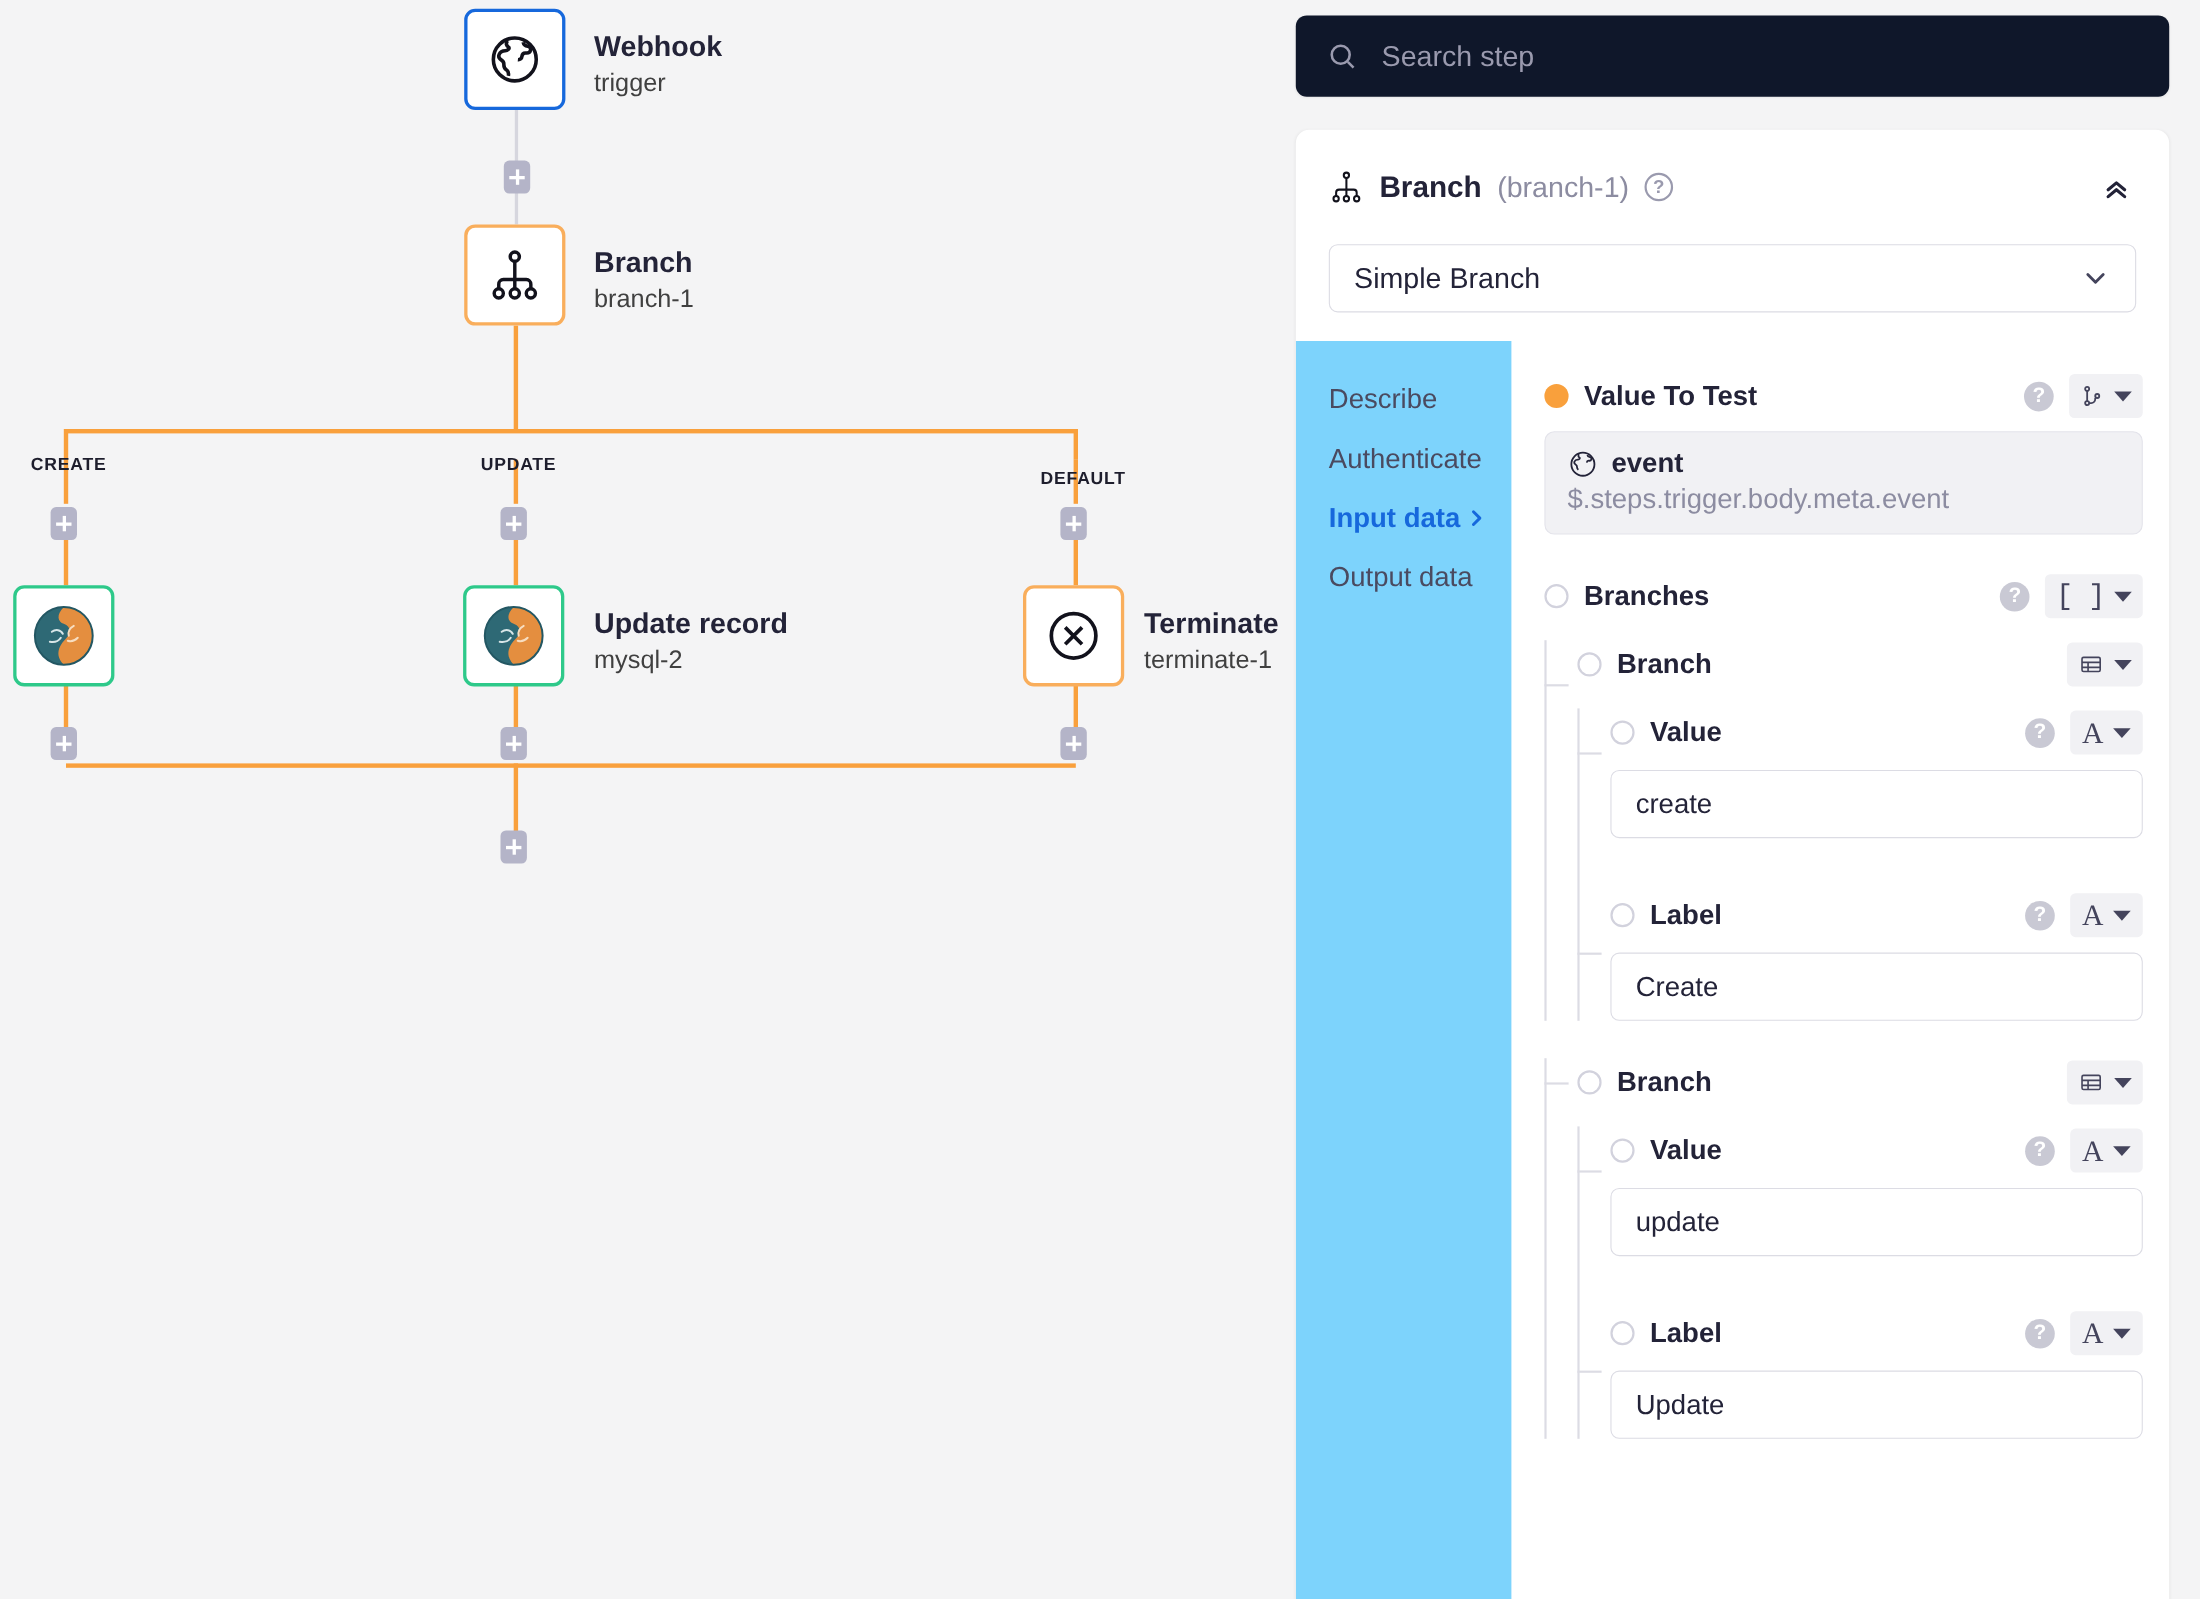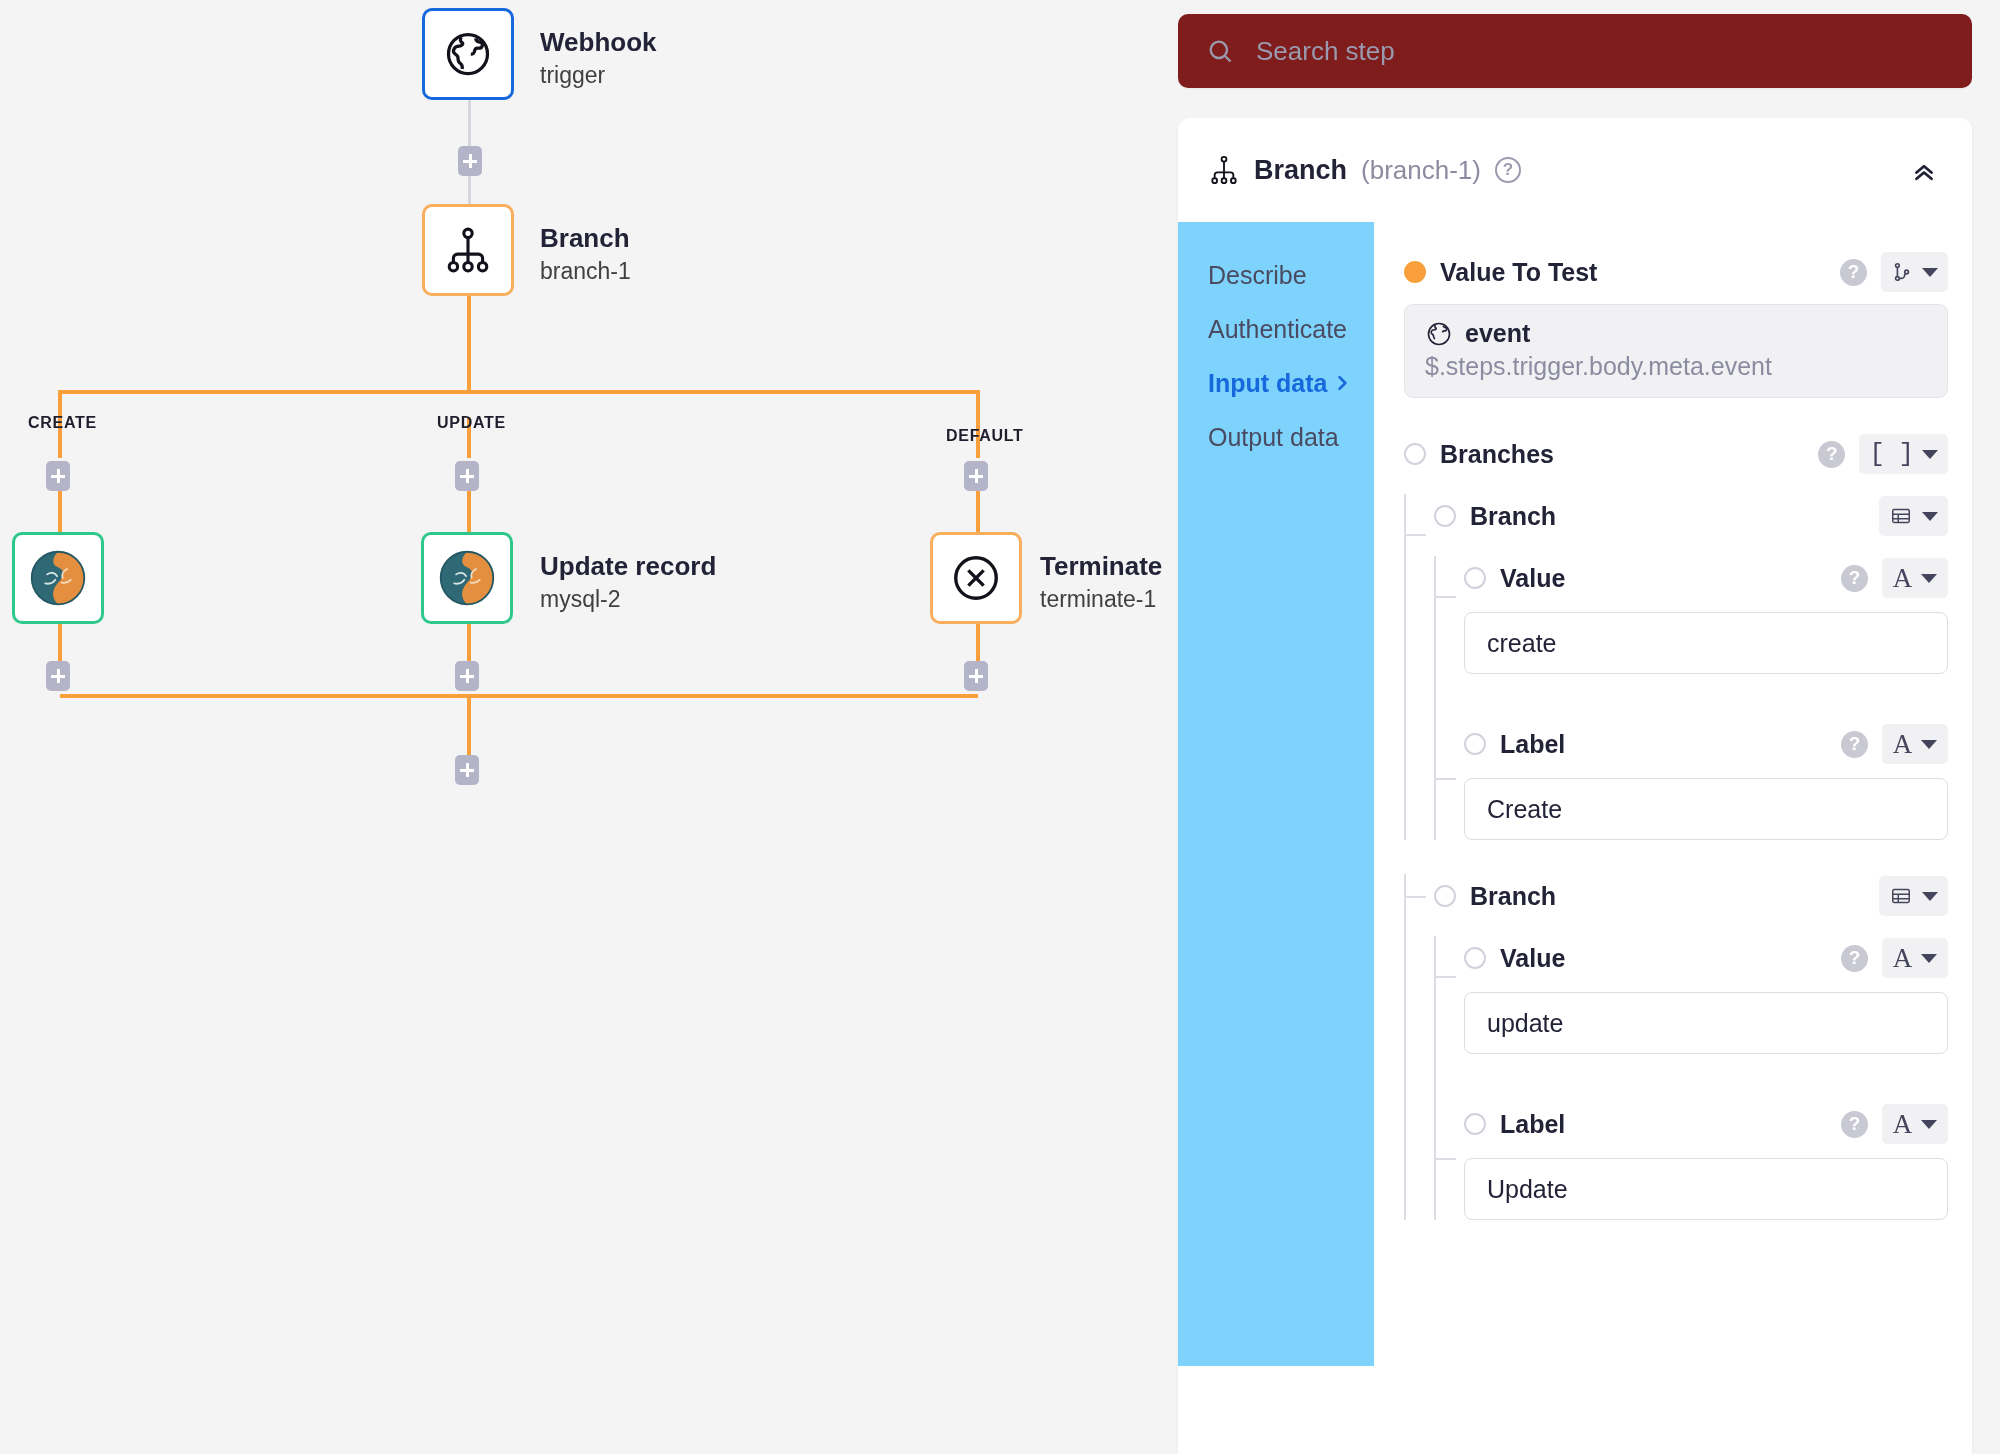--- a/index.html
+++ b/index.html
@@ -85,21 +85,21 @@
     width: 826px; height: 1454px;
     flex: 0 0 826px;
     background: #f4f4f5;
     padding: 0;
   }
 
   .search-card {
     position: absolute;
     left: 4px; top: 14px;
     width: 794px; height: 74px;
-    background: #7f1d1d;
+    background: #0f172a;
     border-radius: 10px;
     display: flex; align-items: center;
     padding: 0 28px;
     gap: 22px;
     box-shadow: 0 1px 2px rgba(0,0,0,.05);
   }
   .search-input-txt {
     font-size: 26px; color: #9a9aae;
     flex: 1;
   }
@@ -396,20 +396,30 @@
         <span class="panel-id">(branch-1)</span>
         <span class="help">?</span>
         <span class="collapse-btn">
           <svg class="ico" width="30" height="30" viewBox="0 0 24 24" fill="none" stroke="#232338" stroke-width="2.3" stroke-linecap="round" stroke-linejoin="round">
             <path d="M6 14l6-5 6 5"></path>
               <path d="M6 19l6-5 6 5"></path>
           </svg>
         </span>
       </div>
 
+      <div class="select-row">
+        <div class="select">
+          <span>Simple Branch</span>
+          <span class="chev">
+            <svg class="ico" width="28" height="28" viewBox="0 0 24 24" fill="none" stroke="#44445c" stroke-width="2.2" stroke-linecap="round" stroke-linejoin="round">
+                <path d="M6 9l6 6 6-6"></path>
+              </svg>
+          </span>
+        </div>
+      </div>
 
       <div class="panel-body">
 
         <div class="side-nav">
           <div class="nav-item">
             <span>Describe</span>
           </div>
           <div class="nav-item">
             <span>Authenticate</span>
           </div>

